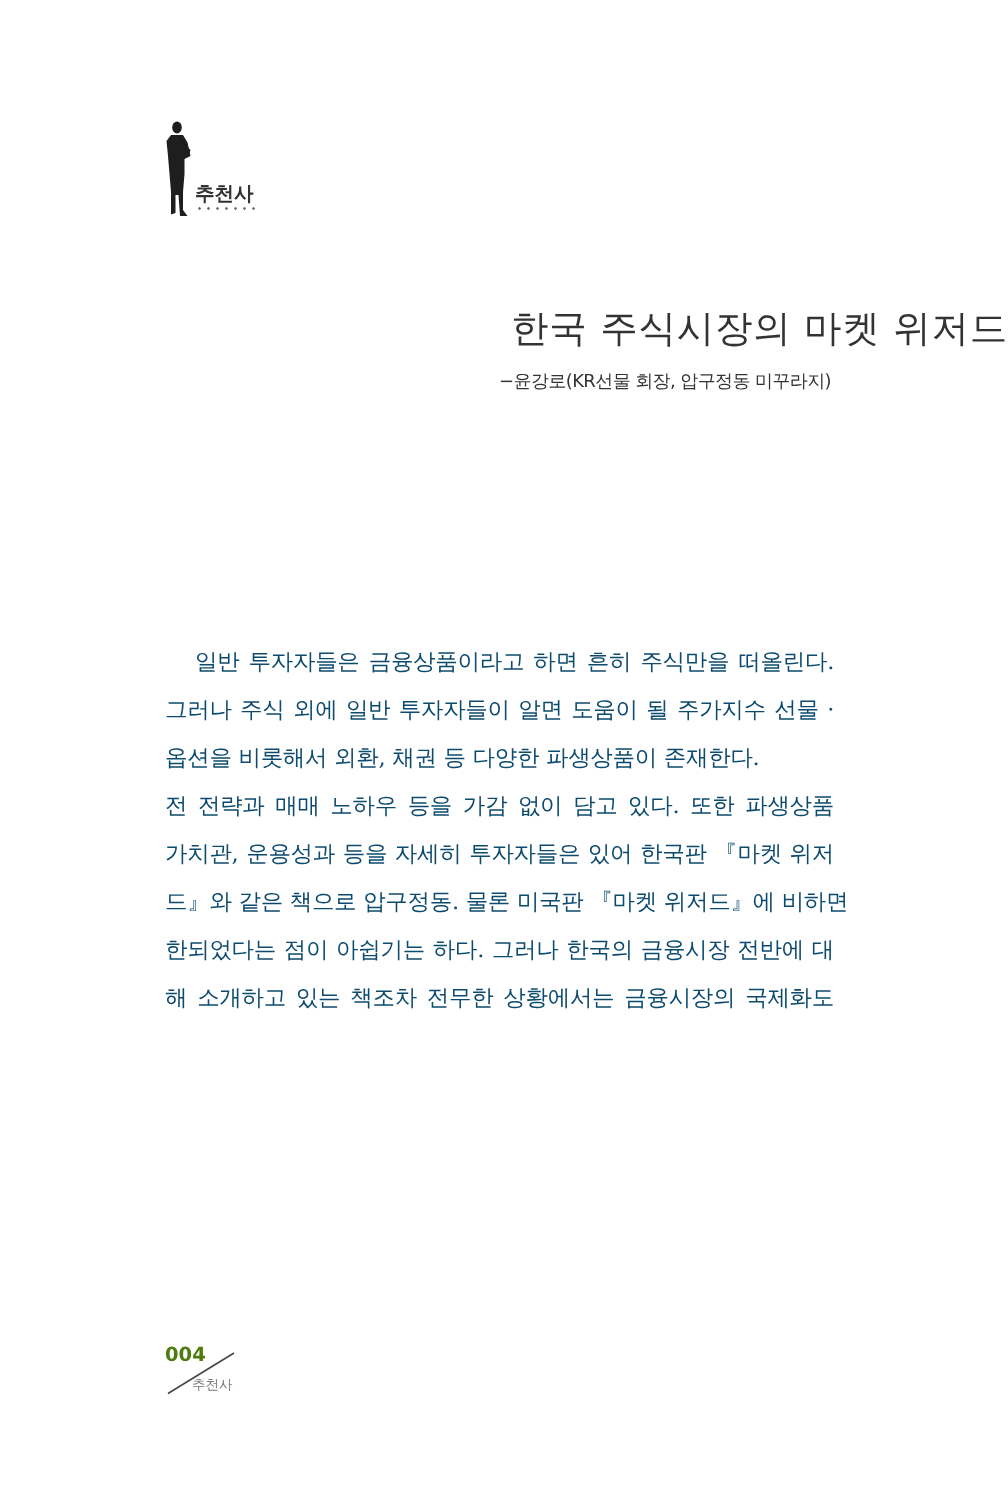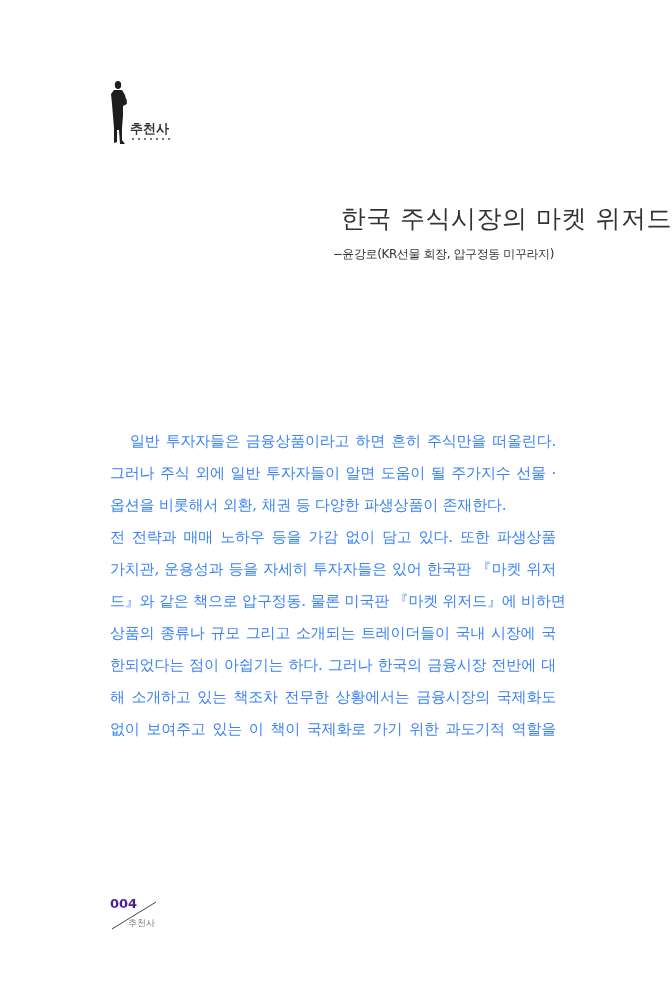--- a/index.html
+++ b/index.html
@@ -77,21 +77,21 @@
       position: absolute;
       left: 110px;
       top: 425px;
       width: 446px;
     }
     .line {
       display: block;
       height: 32px;
       line-height: 32px;
       font-size: 15px;
-      color: #3b82f6;
+      color: #0c4a6e;
       white-space: nowrap;
       text-align: justify;
       text-align-last: justify;
       letter-spacing: -0.2px;
     }
     .line.indent {
       padding-left: 20px;
     }
     .line.last-short {
       text-align-last: left;
@@ -103,21 +103,21 @@
       width: 60px;
       height: 40px;
     }
     .folio-num {
       position: absolute;
       left: 0;
       top: 0;
       font-family: "DejaVu Sans", "Liberation Sans", sans-serif;
       font-weight: bold;
       font-size: 13px;
-      color: #4c1d95;
+      color: #4d7c0f;
     }
     .folio-slash {
       position: absolute;
       left: 0;
       top: 0;
       width: 50px;
       height: 36px;
     }
     .folio-label {
       position: absolute;
@@ -145,24 +145,22 @@
 <h1 class="title">한국 주식시장의 마켓 위저드</h1>
 <div class="byline">−윤강로(KR선물 회장, 압구정동 미꾸라지)</div>
 
 <div class="body-text" id="body-text">
     <span class="line indent">일반 투자자들은 금융상품이라고 하면 흔히 주식만을 떠올린다.</span>
     <span class="line">그러나 주식 외에 일반 투자자들이 알면 도움이 될 주가지수 선물 ·</span>
     <span class="line last-short">옵션을 비롯해서 외환, 채권 등 다양한 파생상품이 존재한다.</span>
     <span class="line">전 전략과 매매 노하우 등을 가감 없이 담고 있다. 또한 파생상품</span>
     <span class="line">가치관, 운용성과 등을 자세히 투자자들은 있어 한국판 『마켓 위저</span>
     <span class="line">드』와 같은 책으로 압구정동. 물론 미국판 『마켓 위저드』에 비하면</span>
-    <span class="line">상품의 종류나 규모 그리고 소개되는 트레이더들이 국내 시장에 국</span>
     <span class="line">한되었다는 점이 아쉽기는 하다. 그러나 한국의 금융시장 전반에 대</span>
     <span class="line">해 소개하고 있는 책조차 전무한 상황에서는 금융시장의 국제화도</span>
-    <span class="line">없이 보여주고 있는 이 책이 국제화로 가기 위한 과도기적 역할을</span>
   </div>
 
 <div class="folio">
   <span class="folio-num">004</span>
   <svg class="folio-slash" viewBox="0 0 50 36">
     <line x1="2" y1="33" x2="46" y2="6" stroke="#444" stroke-width="1"></line>
   </svg>
   <span class="folio-label">추천사</span>
 </div>
 

